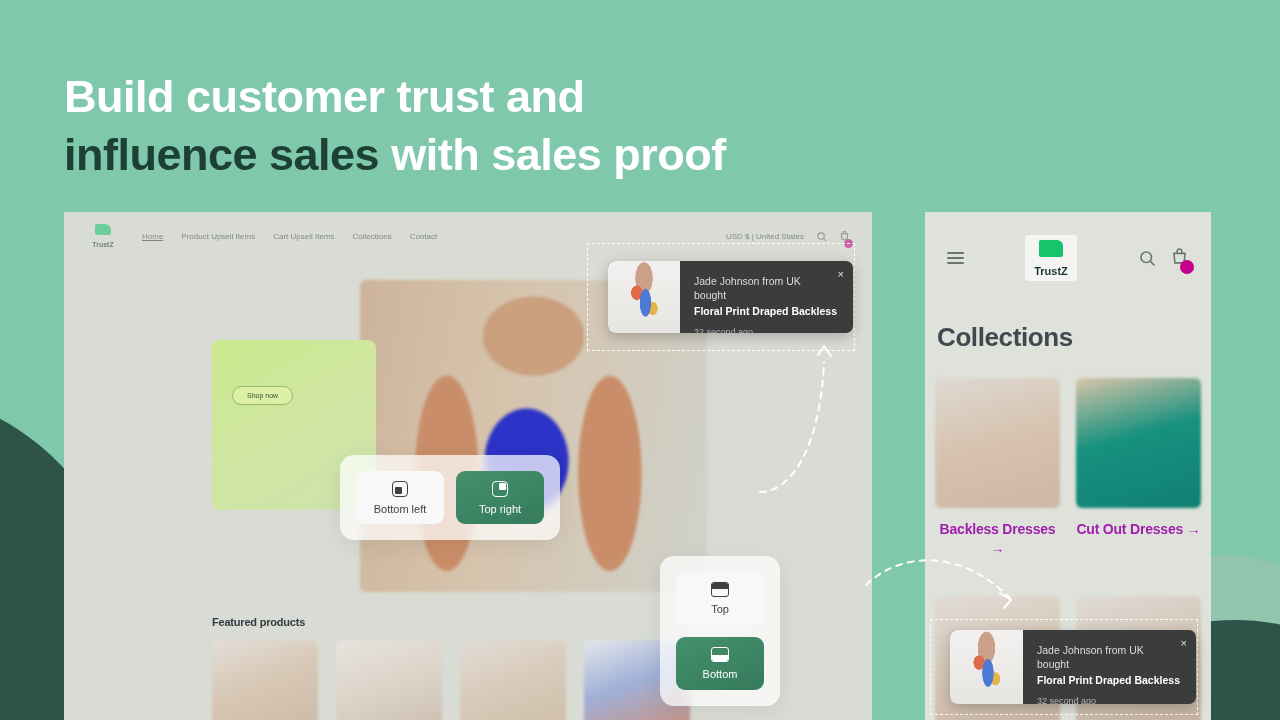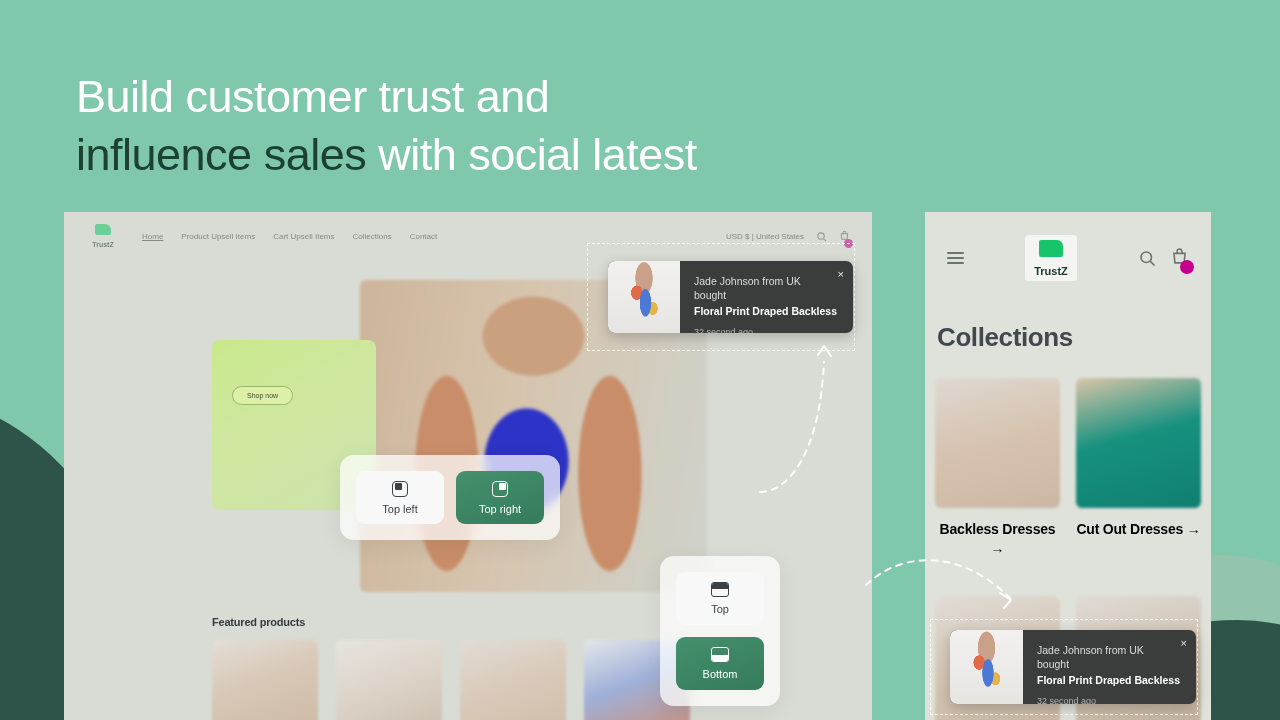--- a/index.html
+++ b/index.html
@@ -32,22 +32,22 @@
   }
   #curve-right-dark {
     right: -150px; top: 620px;
     width: 470px; height: 340px;
     background: #2e5349;
     border-radius: 65% 45% 0 0 / 80% 60% 0 0;
   }
 
   
   #headline {
-    position: absolute; left: 76px; top: 68px;
-    font-size: 45px; font-weight: normal;
+    position: absolute; left: 64px; top: 68px;
+    font-size: 45px; font-weight: bold;
     letter-spacing: -0.5px; line-height: 1.28;
     color: #ffffff;
   }
   #headline .dark { color: #1c4034; }
 
   
   #desktop-panel {
     position: absolute; left: 64px; top: 212px;
     width: 808px; height: 508px;
     background: #d9dcd4;
@@ -193,21 +193,21 @@
     width: 125px; height: 130px; border-radius: 6px;
     filter: blur(1.5px);
   }
   .coll-img.a { background: linear-gradient(165deg,#ded9d2,#d6c2ae 50%,#cbb7a2); }
   .coll-img.b { background: linear-gradient(165deg,#d9c5a8,#17917f 45%,#0f7f72); }
   .coll-img.c { background: linear-gradient(165deg,#e0dcd6,#d4c4b2 55%,#c8b6a2); }
   .coll-img.d { background: linear-gradient(165deg,#dfdbd6,#cfc0ae 55%,#c4b29e); }
   .coll-name {
     margin-top: 12px; text-align: center;
     font-size: 14px; font-weight: bold;
-    color: #000000; line-height: 1.35;
+    color: #a21caf; line-height: 1.35;
     letter-spacing: -.2px;
   }
   #collections-grid-2 {
     position: absolute; left: 10px; top: 384px;
     display: flex; gap: 16px;
   }
 
   
   .notif {
     display: flex;
@@ -332,21 +332,21 @@
 <body>
 
 <div id="stage">
 
   <div id="curve-left" class="bg-curve"></div>
   <div id="curve-right-light" class="bg-curve"></div>
   <div id="curve-right-dark" class="bg-curve"></div>
 
   <div id="headline">
     <div>Build customer trust and</div>
-    <div><span class="dark">influence sales</span><span> with social latest</span></div>
+    <div><span class="dark">influence sales</span><span> with sales proof</span></div>
   </div>
 
   <div id="desktop-panel">
 
     <div id="store-nav" class="soft">
       <div id="store-logo">
         <div class="logo-flag"></div>
         <div class="logo-word">TrustZ</div>
       </div>
       <div class="nav-link active">Home</div>
@@ -460,22 +460,22 @@
         <div class="notif-close">×</div>
         <div class="notif-line1">Jade Johnson from UK bought</div>
         <div class="notif-line2">Floral Print Draped Backless</div>
         <div class="notif-time">32 second ago</div>
       </div>
     </div>
   </div>
 
   <div id="picker-corner" class="picker">
     <div class="opt">
-      <div class="ic-corner tl"></div>
-      <div class="opt-label">Top left</div>
+      <div class="ic-corner bl"></div>
+      <div class="opt-label">Bottom left</div>
     </div>
     <div class="opt selected">
       <div class="ic-corner tr"></div>
       <div class="opt-label">Top right</div>
     </div>
   </div>
 
   <div id="picker-vertical" class="picker">
     <div class="opt">
       <div class="ic-bar top"></div>

